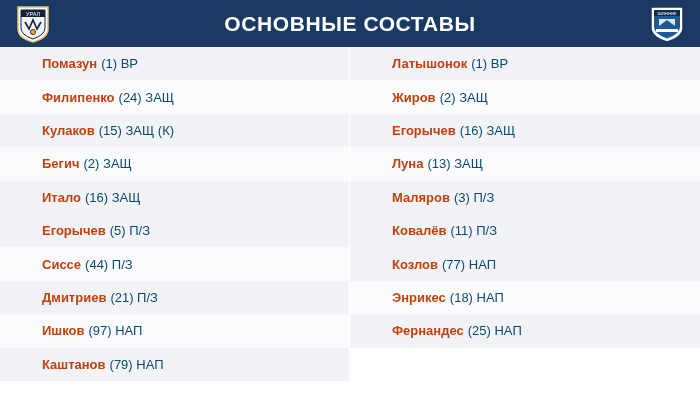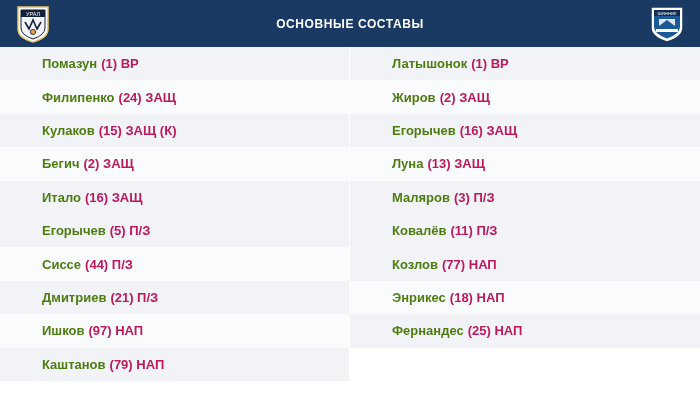--- a/index.html
+++ b/index.html
@@ -23,21 +23,21 @@
   .header {
     position: relative;
     height: 47px;
     background: #1b3a63;
     display: flex;
     align-items: center;
     justify-content: center;
   }
   .header-title {
     color: #ffffff;
-    font-size: 12px;
+    font-size: 21px;
     font-weight: bold;
     letter-spacing: 0.6px;
     text-align: center;
   }
   .crest {
     position: absolute;
     top: 5px;
     width: 38px;
     height: 38px;
     display: flex;
@@ -67,25 +67,25 @@
     padding-left: 42px;
     box-sizing: border-box;
     font-size: 13px;
     color: #1b2a44;
     white-space: nowrap;
   }
   .row-odd  { background: #f2f3f7; }
   .row-even { background: #fafbfd; }
   .pname {
     font-weight: bold;
-    color: #4d7c0f;
+    color: #c2410c;
   }
   .pmeta {
-    font-weight: bold;
-    color: #be185d;
+    font-weight: normal;
+    color: #0c4a6e;
     margin-left: 4px;
   }
 </style>
 </head>
 <body>
 
 <div class="page">
 
   <div class="header">
 

